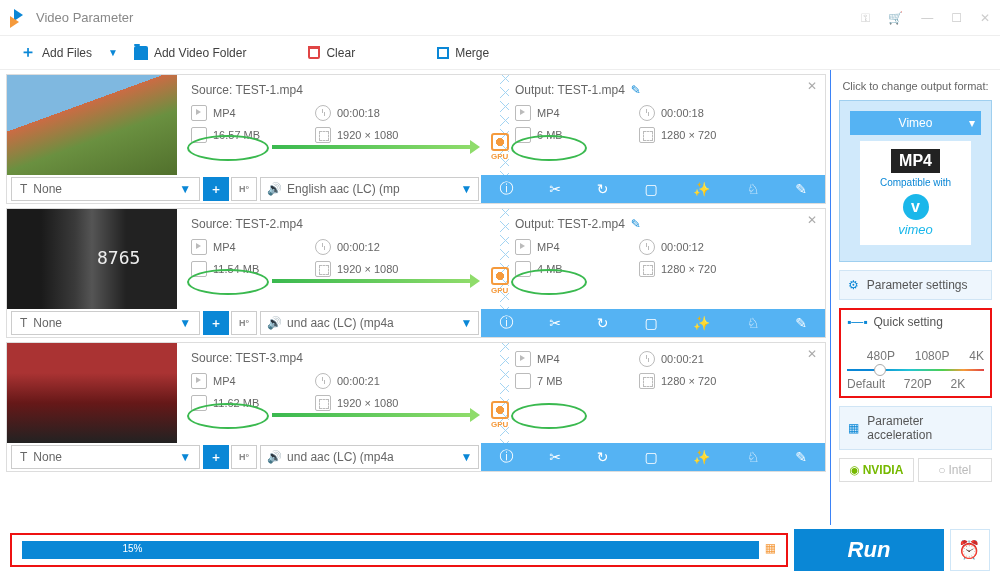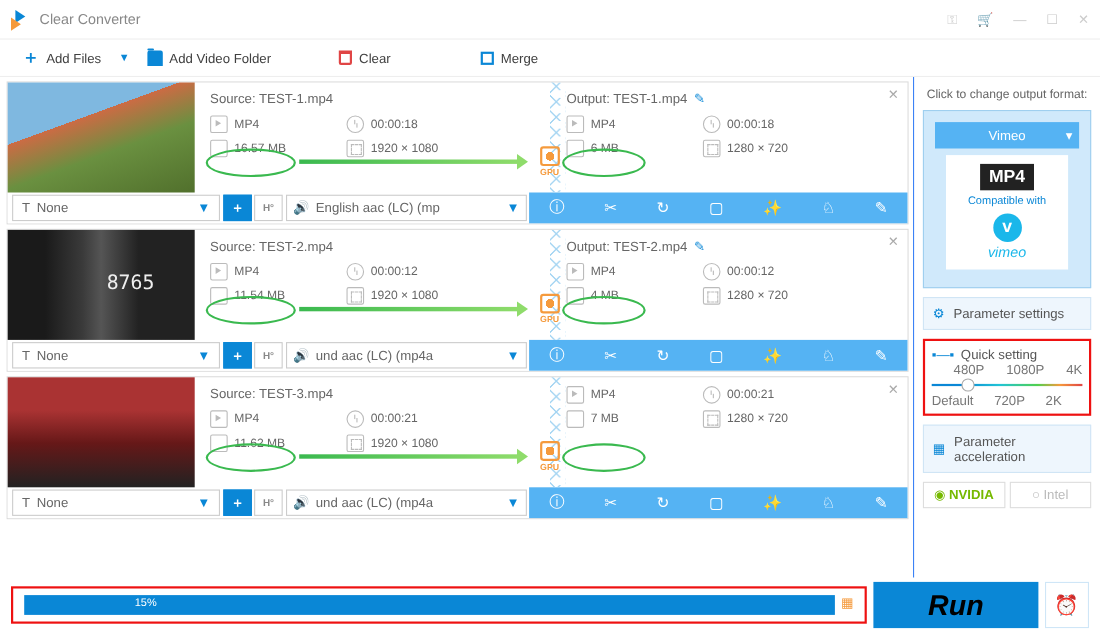--- a/index.html
+++ b/index.html
@@ -75,29 +75,29 @@
 .slider-thumb{position:absolute;left:20%;top:-5px;width:12px;height:12px;background:#fff;border:1px solid #aaa;border-radius:50%}
 .hw-row{display:flex;gap:4px}
 .hw-btn{flex:1;border:1px solid #ddd;padding:4px;font-size:10px;display:flex;align-items:center;justify-content:center;gap:3px}
 .nv{color:#76b900;font-weight:bold}
 .intel{color:#bbb}
 .redbox{border:2px solid #e11;padding:5px 6px}
 .bottom{height:50px;display:flex;align-items:center;padding:0 10px;gap:6px}
 .progwrap{flex:1;border:2px solid #e11;padding:6px 10px;display:flex;align-items:flex-start;gap:6px}
 .progbar{flex:1;height:18px;background:#0a87d6;position:relative}
 .progbar span{position:absolute;left:15%;top:2px;transform:translateX(-50%);color:#fff;font-size:10px}
-.run-btn{width:150px;height:42px;background:#0a87d6;color:#000000;font-size:26px;font-style:italic;font-weight:bold;display:flex;align-items:center;justify-content:center;cursor:pointer}
+.run-btn{width:150px;height:42px;background:#0a87d6;color:#ffffff;font-size:22px;font-style:italic;font-weight:bold;display:flex;align-items:center;justify-content:center;cursor:pointer}
 .sched{width:40px;height:42px;border:1px solid #cfe6f7;display:flex;align-items:center;justify-content:center;color:#0a87d6;font-size:18px;cursor:pointer}
 </style>
 </head>
 <body>
 
 <div class="titlebar">
   <div class="logo"></div>
-  <span class="app-title">Clear Converter</span>
+  <span class="app-title">Video Parameter</span>
   <div class="titlebar-right">
     <span>⚿</span>
     <span>🛒</span>
     <span>—</span>
     <span>☐</span>
     <span>✕</span>
   </div>
 </div>
 
 <div class="toolbar">
@@ -319,21 +319,21 @@
     </div>
     <div class="side-btn">
         <span class="sic">⚙</span>
         <span>Parameter settings</span>
       </div>
     <div class="redbox">
       <div style="display:flex;gap:6px;color:#555">
           <span style="color:#0a87d6">▪—▪</span>
           <span>Quick setting</span>
         </div>
-      <div style="margin-top:0">
+      <div style="margin-top:20px">
         <div class="qs-row">
             <span></span>
             <span>480P</span>
             <span>1080P</span>
             <span>4K</span>
           </div>
         <div class="slider-line">
             <div class="slider-thumb"></div>
           </div>
         <div class="qs-row">

